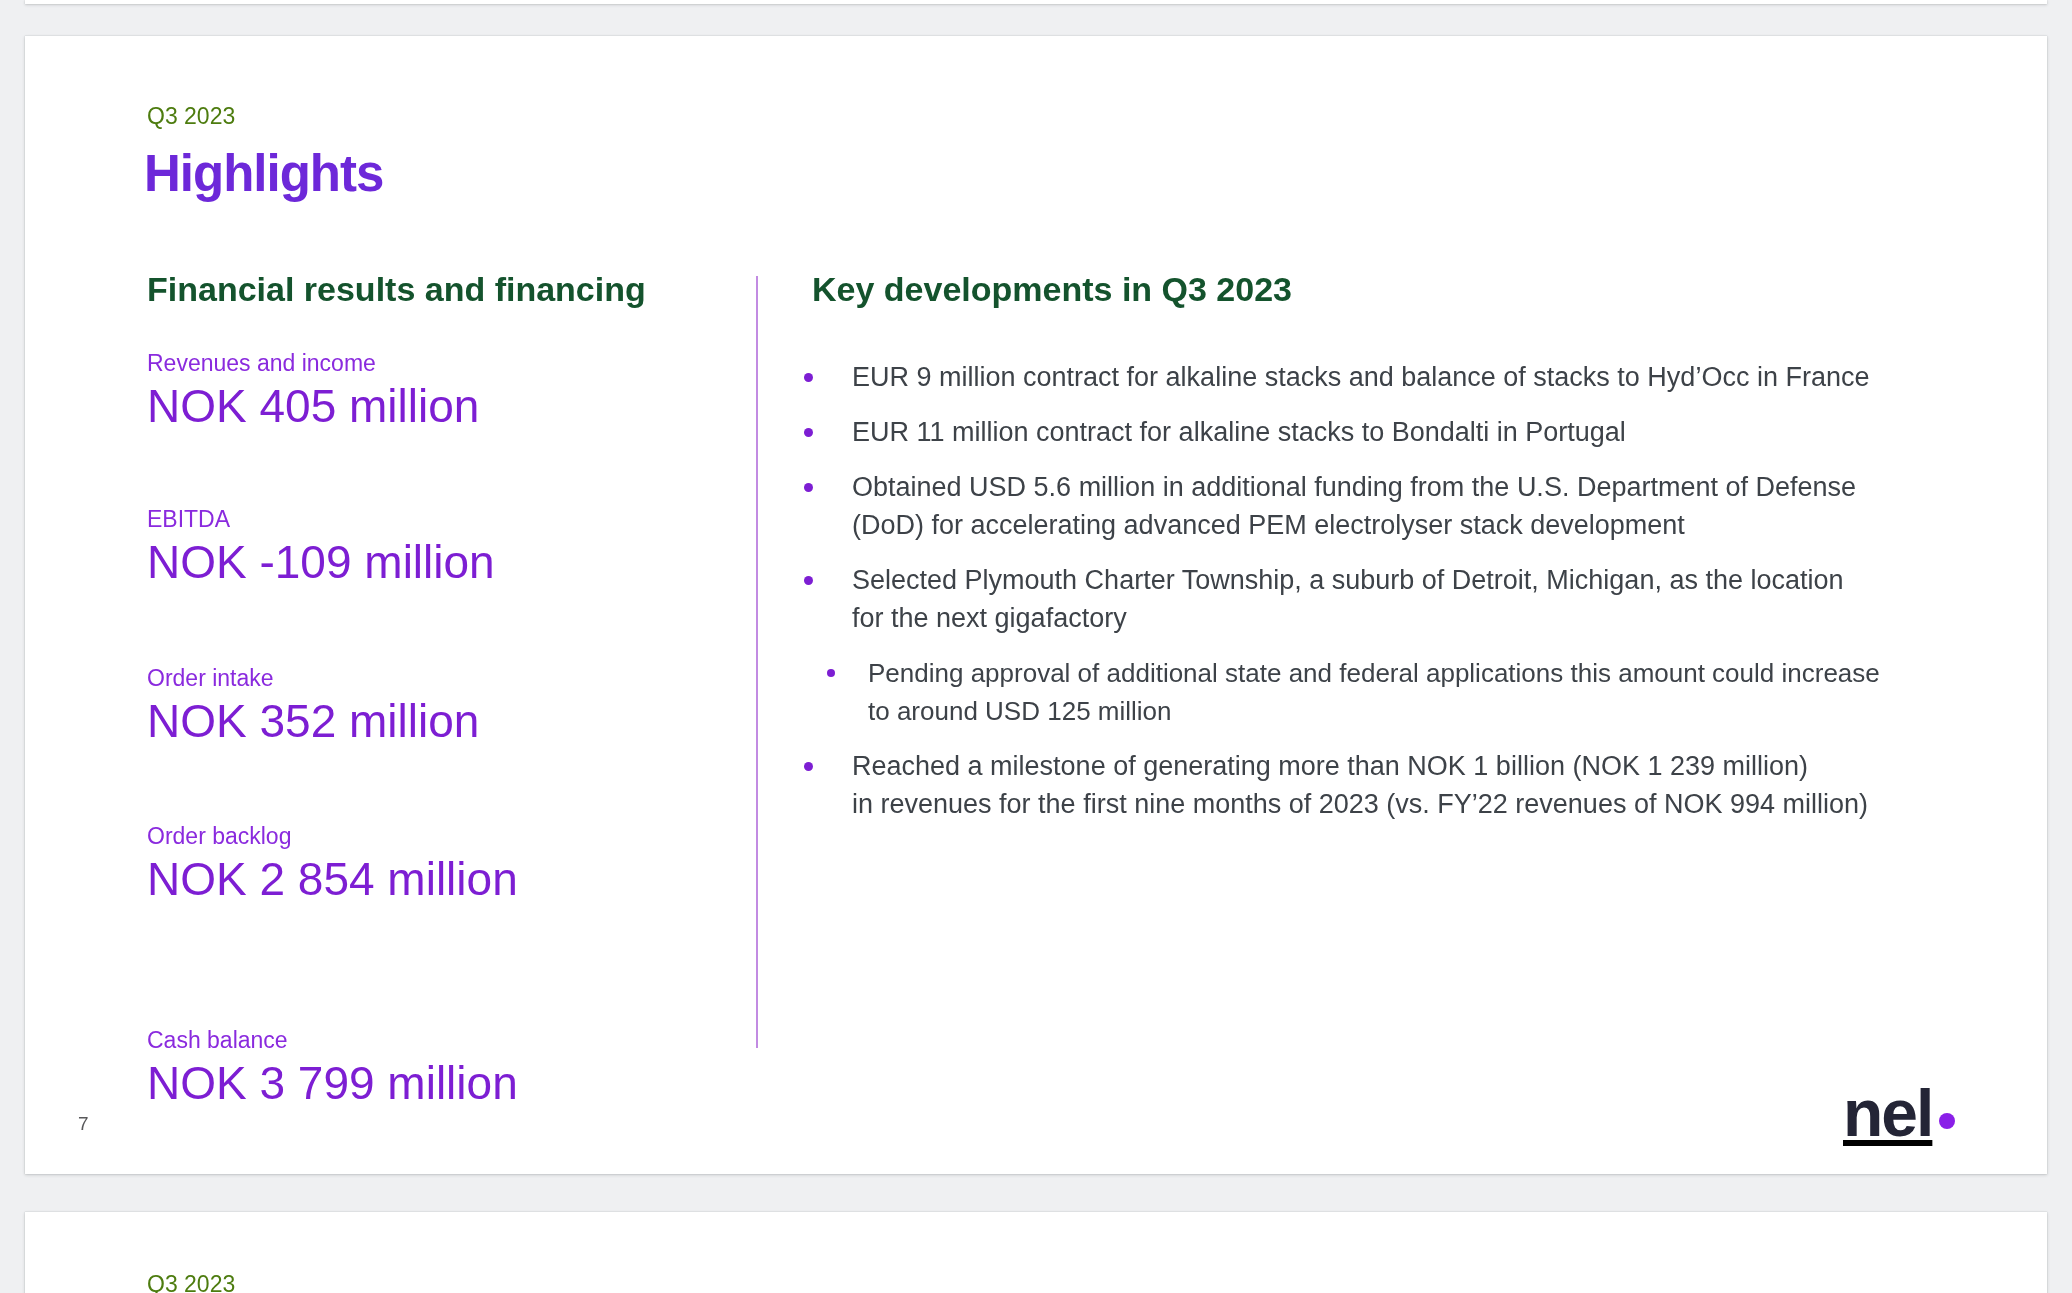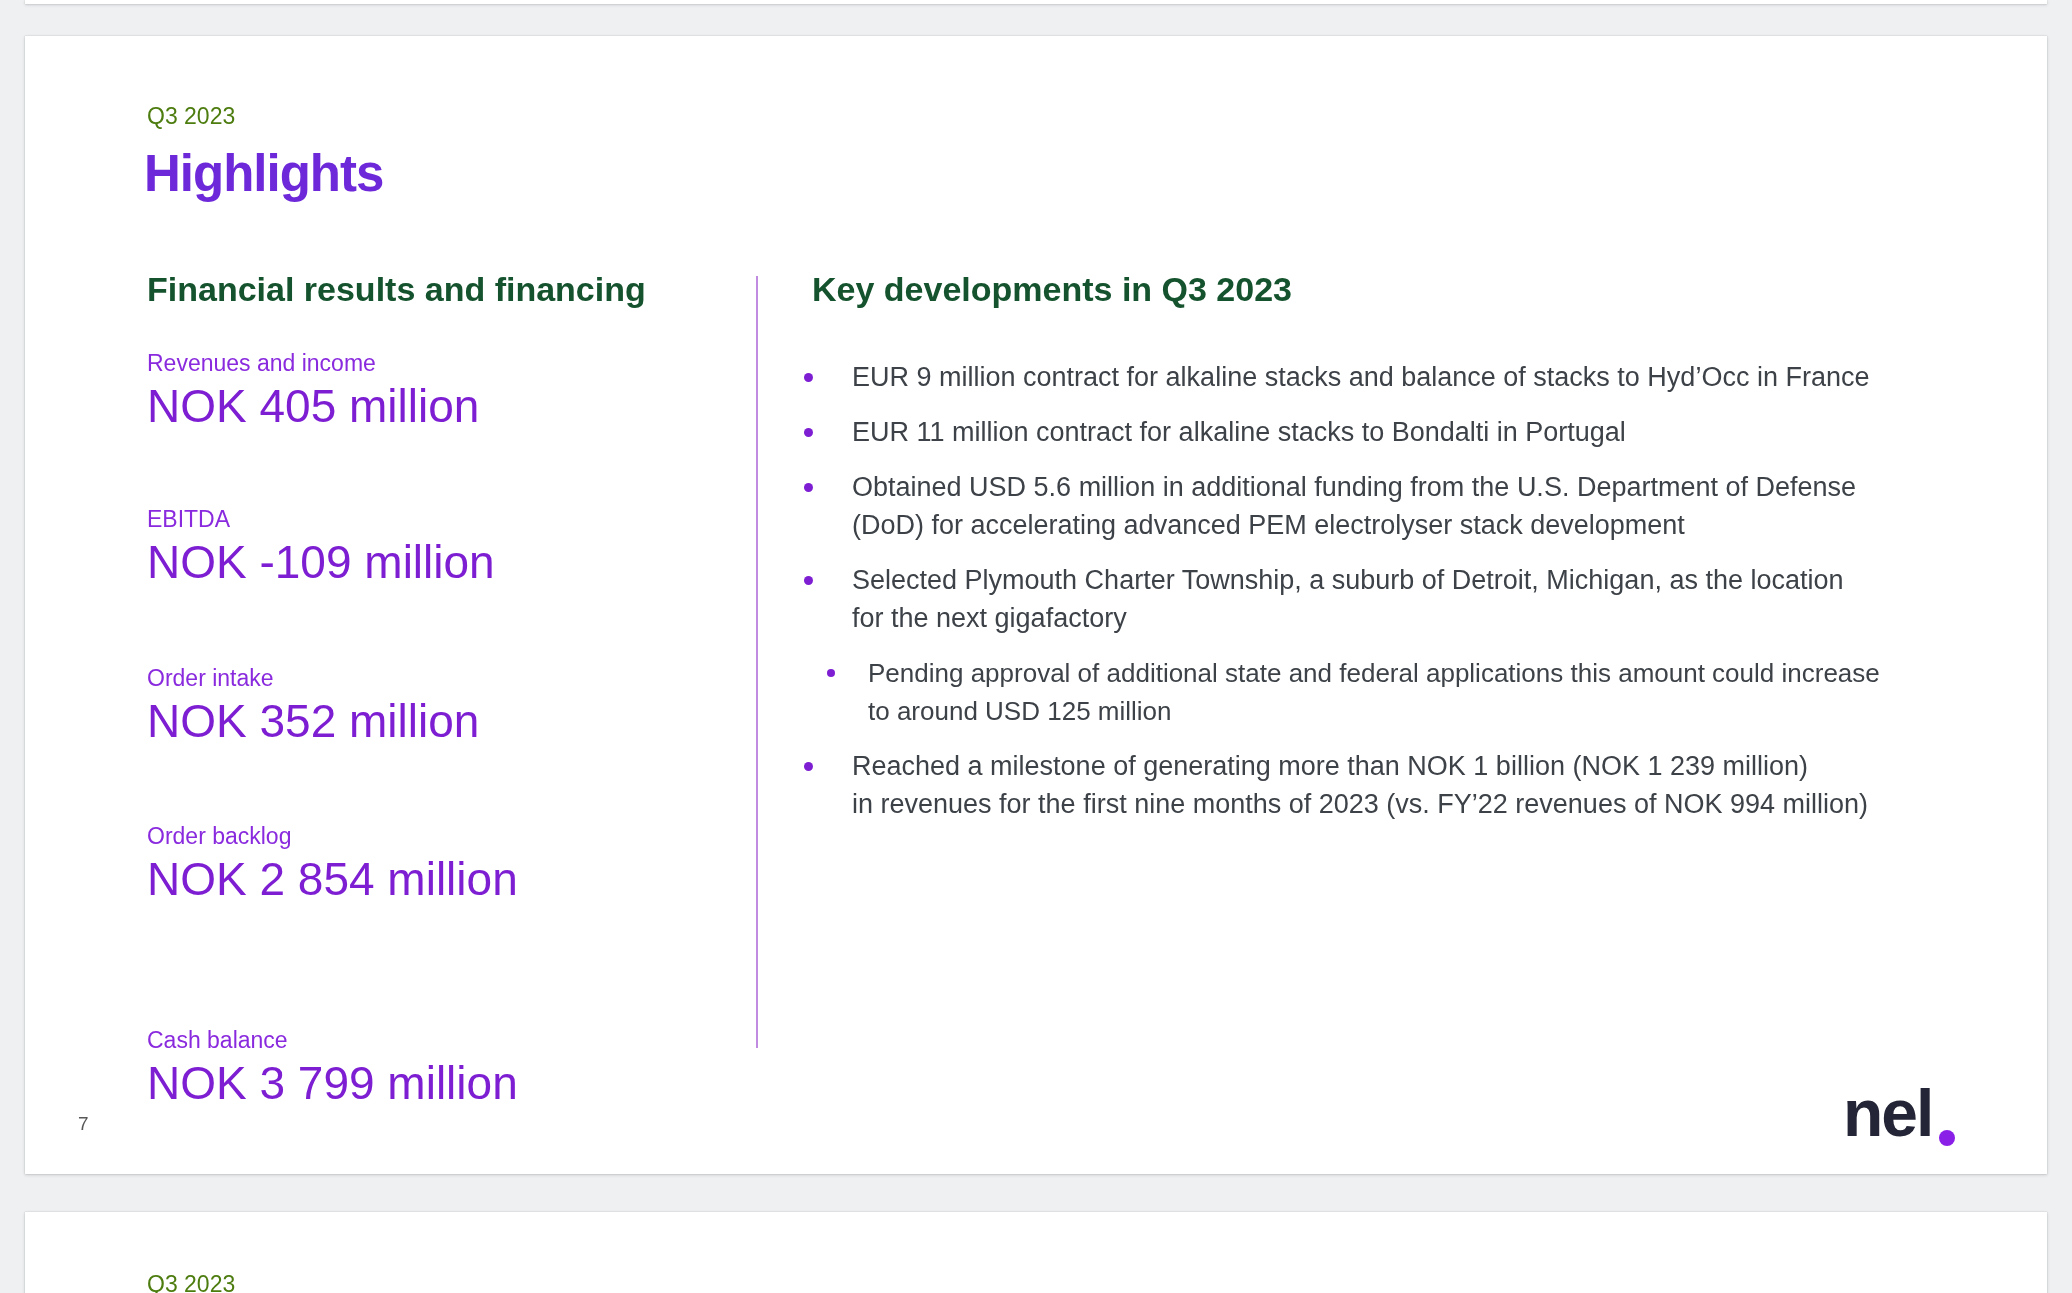--- a/index.html
+++ b/index.html
@@ -111,21 +111,21 @@
   }
 
   .page-number {
     position:absolute; left:53px; top:1076px;
     font-size:19px; line-height:24px;
     color:#58585a;
   }
 
   .logo {
     position:absolute; left:1818px; top:1044px;
-    display:flex; align-items:flex-end;
+    display:flex; align-items:center;text-decoration:underline;
   }
   .logo-text {
     font-size:66px; line-height:66px;
     font-weight:700;
     letter-spacing:-2px;
     color:#242536;
   }
   .logo-dot {
     width:16px; height:16px; border-radius:50%;
     background:#8a1fe8;

